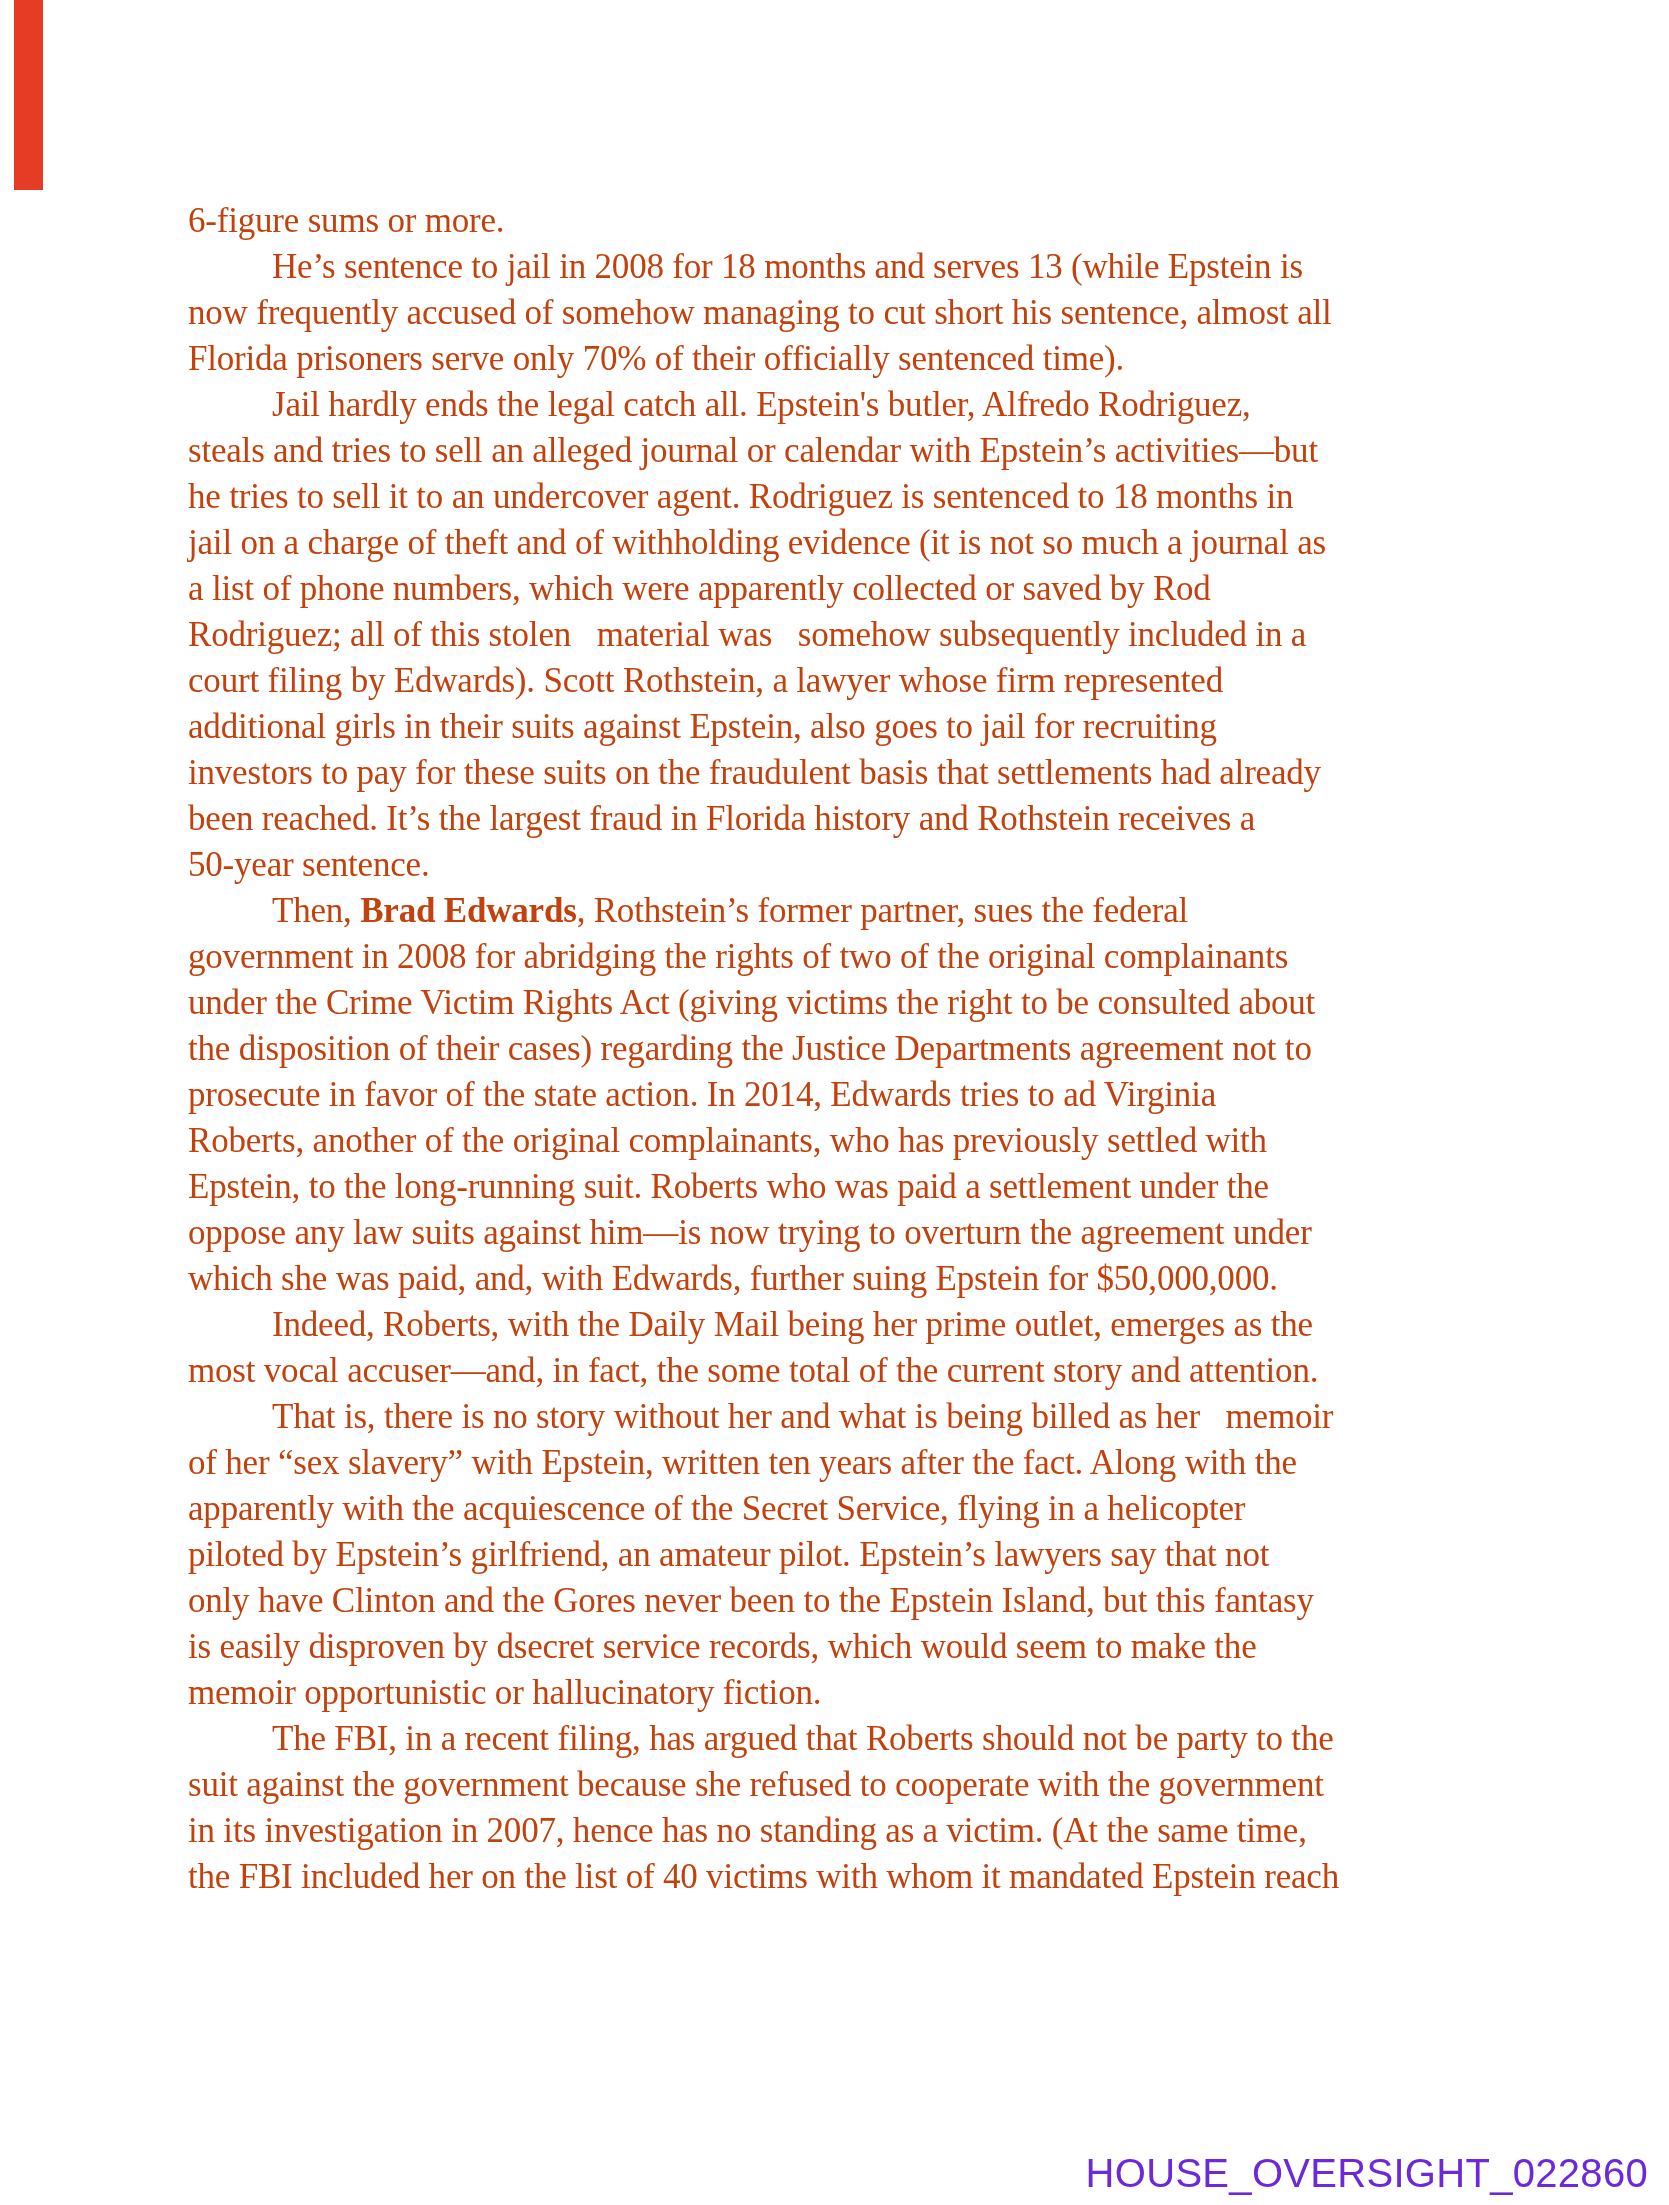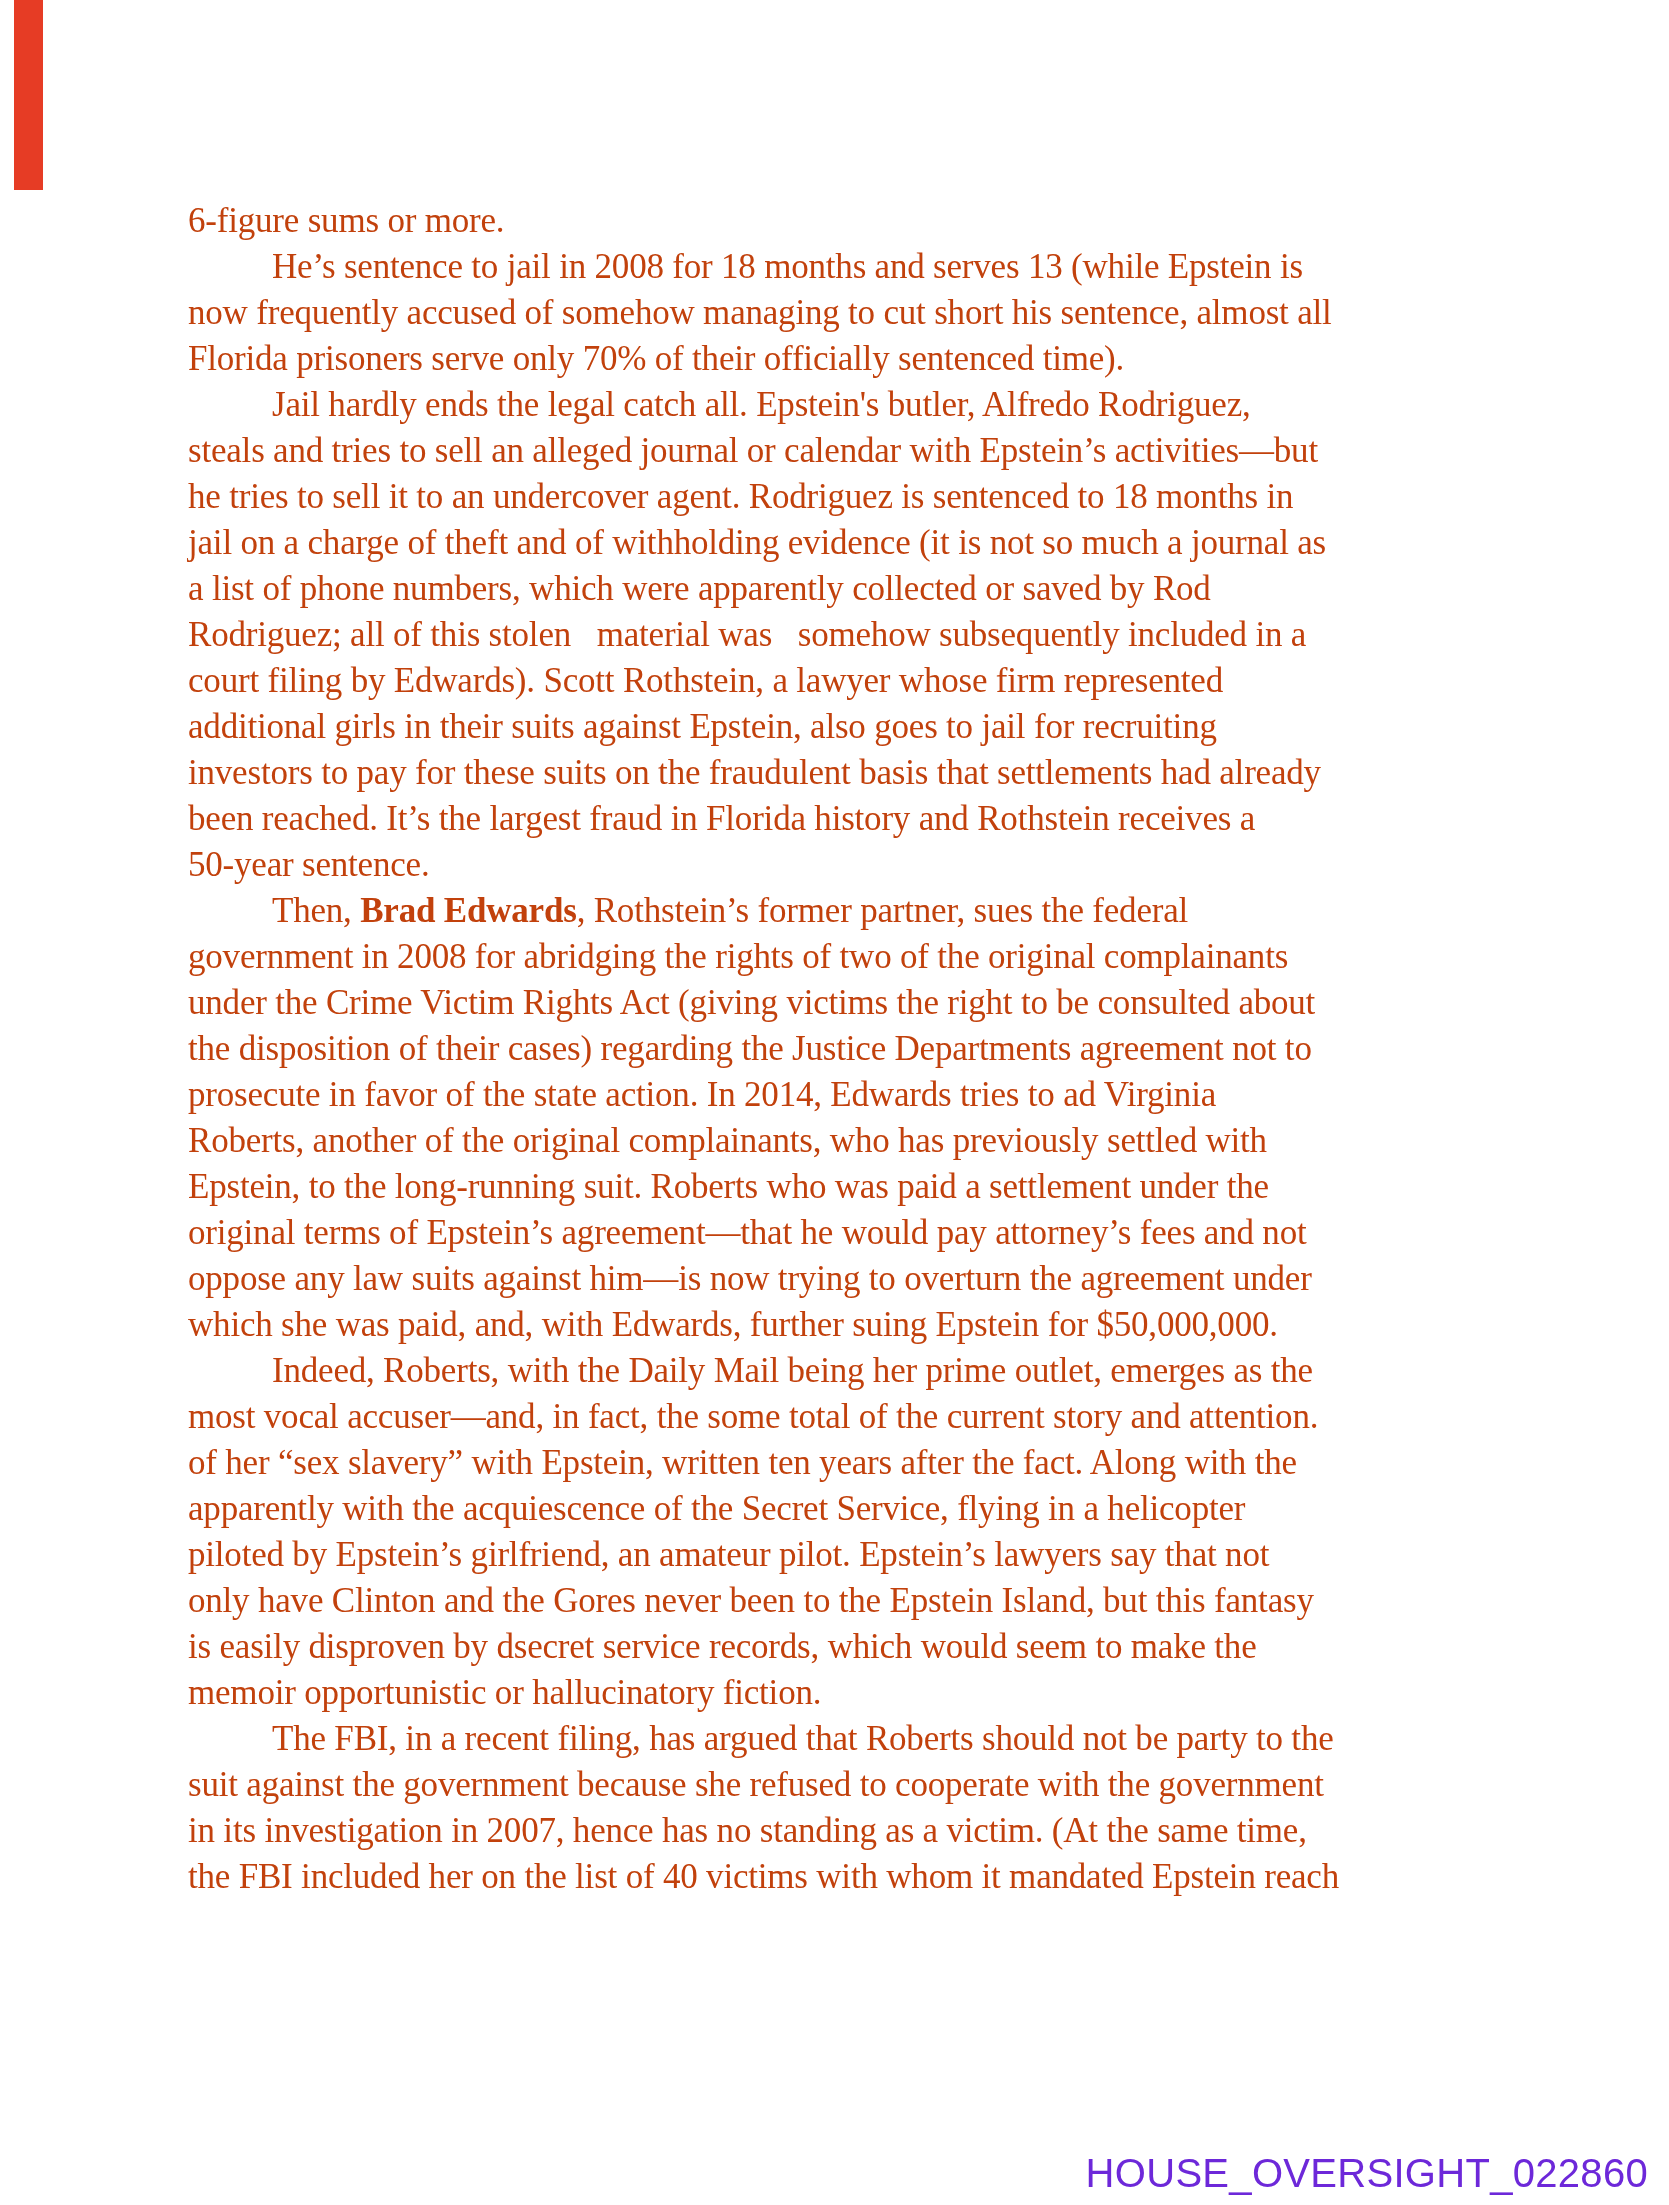--- a/index.html
+++ b/index.html
@@ -73,25 +73,25 @@
       <div class="line">investors to pay for these suits on the fraudulent basis that settlements had already</div>
       <div class="line">been reached. It’s the largest fraud in Florida history and Rothstein receives a</div>
       <div class="line">50-year sentence.</div>
       <div class="line indent"><span class="">Then, </span><span class="bold">Brad Edwards</span><span class="">, Rothstein’s former partner, sues the federal</span></div>
       <div class="line">government in 2008 for abridging the rights of two of the original complainants</div>
       <div class="line">under the Crime Victim Rights Act (giving victims the right to be consulted about</div>
       <div class="line">the disposition of their cases) regarding the Justice Departments agreement not to</div>
       <div class="line">prosecute in favor of the state action. In 2014, Edwards tries to ad Virginia</div>
       <div class="line">Roberts, another of the original complainants, who has previously settled with</div>
       <div class="line">Epstein, to the long-running suit. Roberts who was paid a settlement under the</div>
-      <div class="line">original terms of Epstein’s agreement—that he would pay attorney’s fees and not</div>
       <div class="line">oppose any law suits against him—is now trying to overturn the agreement under</div>
       <div class="line">which she was paid, and, with Edwards, further suing Epstein for $50,000,000.</div>
       <div class="line indent">Indeed, Roberts, with the Daily Mail being her prime outlet, emerges as the</div>
       <div class="line">most vocal accuser—and, in fact, the some total of the current story and attention.</div>
+      <div class="line indent">That is, there is no story without her and what is being billed as her   memoir</div>
       <div class="line">of her “sex slavery” with Epstein, written ten years after the fact. Along with the</div>
       <div class="line">apparently with the acquiescence of the Secret Service, flying in a helicopter</div>
       <div class="line">piloted by Epstein’s girlfriend, an amateur pilot. Epstein’s lawyers say that not</div>
       <div class="line">only have Clinton and the Gores never been to the Epstein Island, but this fantasy</div>
       <div class="line">is easily disproven by dsecret service records, which would seem to make the</div>
       <div class="line">memoir opportunistic or hallucinatory fiction.</div>
       <div class="line indent">The FBI, in a recent filing, has argued that Roberts should not be party to the</div>
       <div class="line">suit against the government because she refused to cooperate with the government</div>
       <div class="line">in its investigation in 2007, hence has no standing as a victim. (At the same time,</div>
       <div class="line">the FBI included her on the list of 40 victims with whom it mandated Epstein reach</div>

